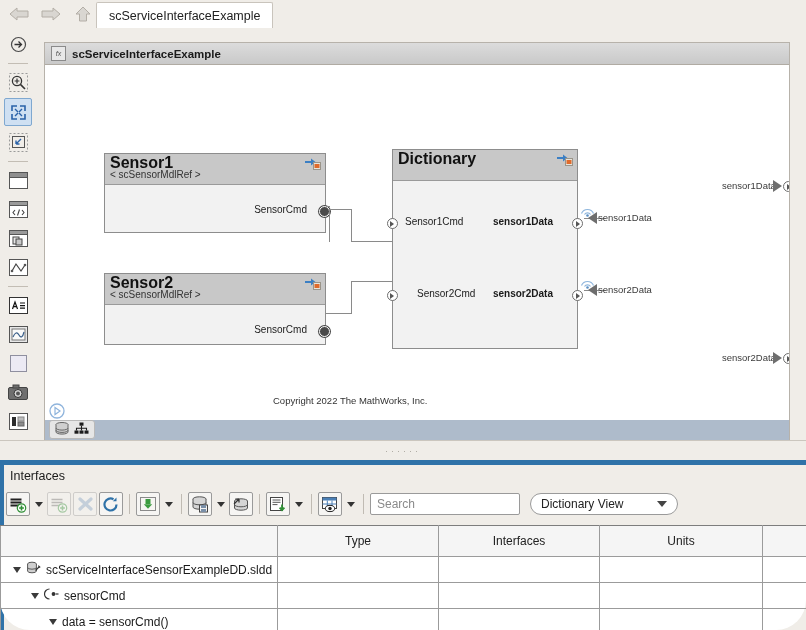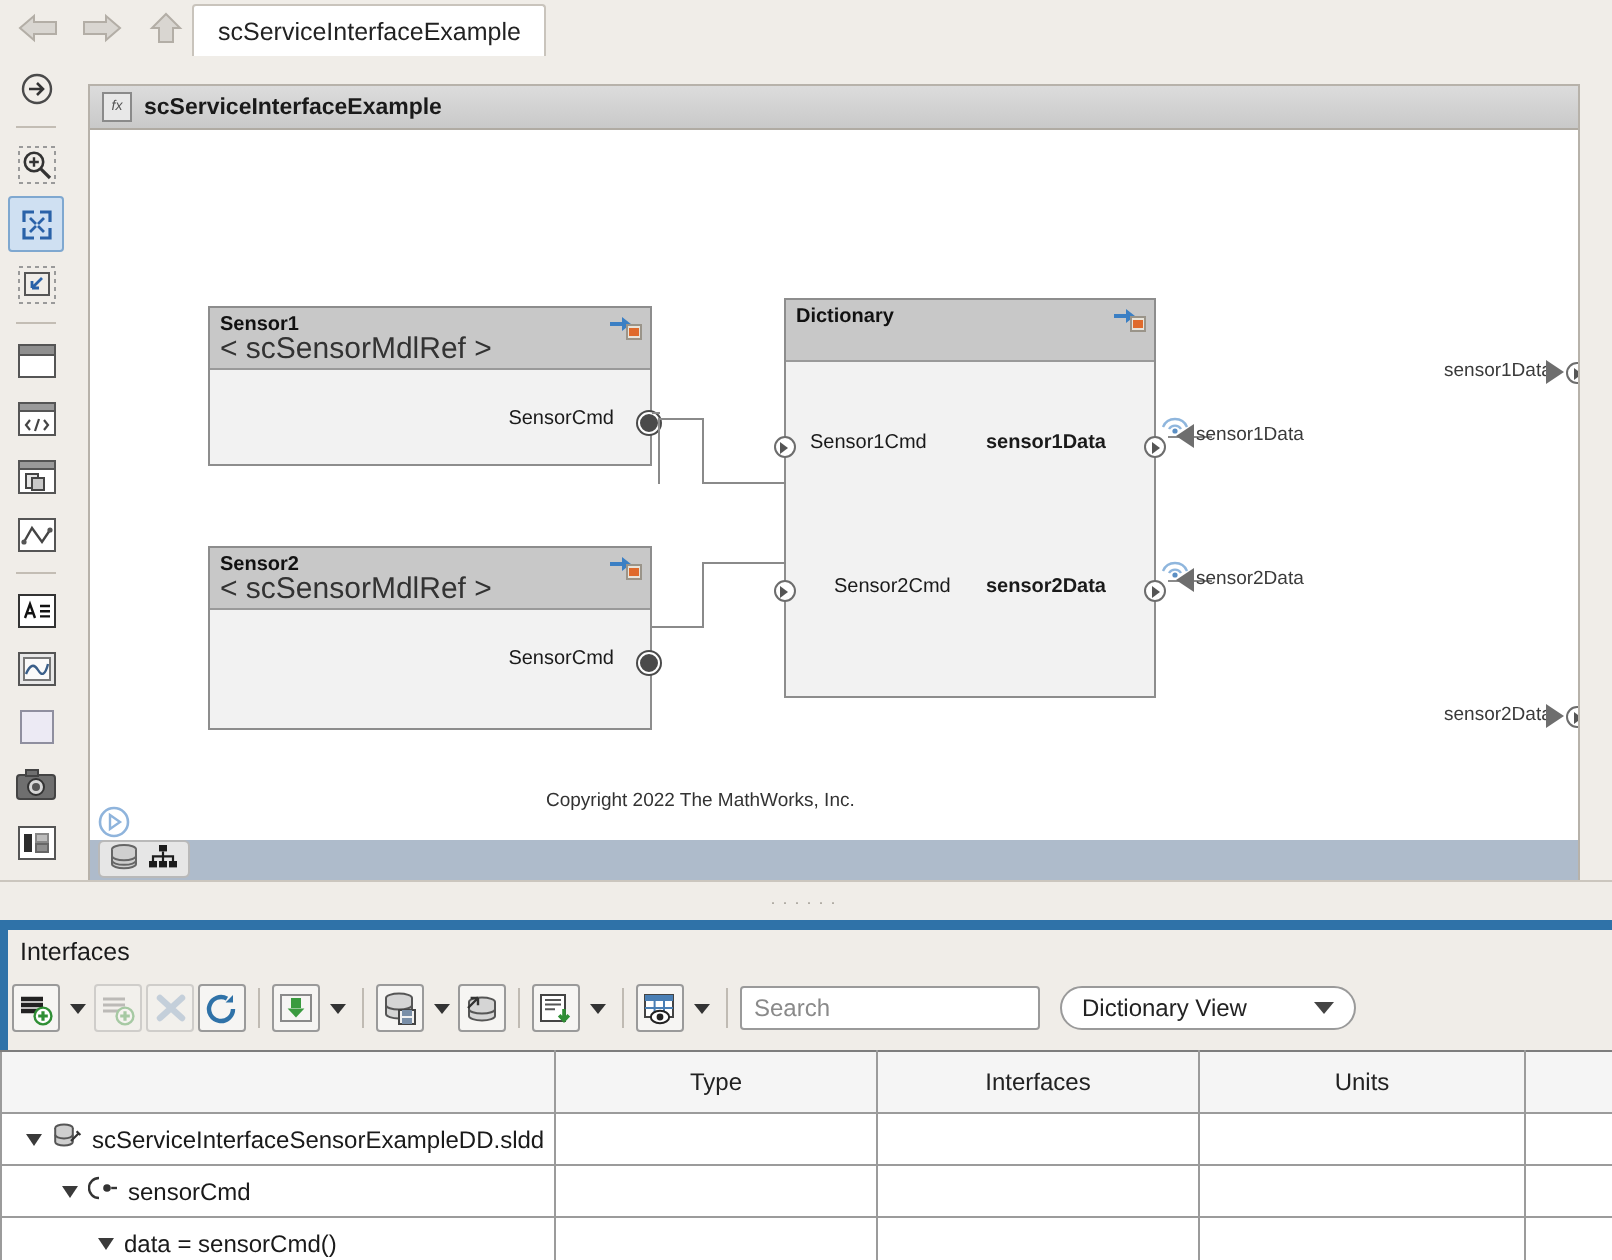--- a/index.html
+++ b/index.html
@@ -40,22 +40,22 @@
         font-size:7px;font-style:italic;color:#555;display:flex;align-items:center;
         justify-content:center;margin-right:6px;}
   .modelhdr .ttl{font-size:11.5px;font-weight:bold;color:#1a1a1a;}
 
   .canvas{position:absolute;left:0;top:22px;width:100%;height:377px;background:#fff;overflow:hidden;}
 
   
   .blk{position:absolute;border:1px solid #8d8d8d;background:#f2f2f2;box-sizing:border-box;}
   .blk .bhdr{background:#c8c8c8;border-bottom:1px solid #9a9a9a;height:31px;
              padding:2px 4px 0 5px;box-sizing:border-box;position:relative;}
-  .blk .bname{font-size:10px;font-weight:bold;color:#111;line-height:13px;}
-  .blk .bref{font-size:15px;color:#333;line-height:12px;}
+  .blk .bname{font-size:16px;font-weight:bold;color:#111;line-height:13px;}
+  .blk .bref{font-size:10px;color:#333;line-height:12px;}
   .mdlref{position:absolute;right:3px;top:2px;width:18px;height:16px;}
 
   .portlbl{position:absolute;font-size:10px;color:#1a1a1a;white-space:nowrap;}
   .portdot{position:absolute;width:9px;height:9px;border-radius:50%;background:#4a4a4a;
            border:1px solid #fff;box-shadow:0 0 0 1px #4a4a4a;}
   .inport{position:absolute;width:11px;height:11px;border-radius:50%;background:#fff;
           border:1px solid #6d6d6d;box-sizing:border-box;}
   .inport:after{content:"";position:absolute;left:2px;top:1.5px;width:0;height:0;
           border-left:4px solid #555;border-top:3px solid transparent;border-bottom:3px solid transparent;}
   .outport{position:absolute;width:11px;height:11px;border-radius:50%;background:#fff;
@@ -98,21 +98,21 @@
   .vsep{width:1px;height:20px;background:#c0bbb3;margin:0 4px;}
   .searchbox{width:150px;height:22px;border:1px solid #9a9a9a;background:#fff;border-radius:2px;
       display:flex;align-items:center;padding:0 6px;box-sizing:border-box;color:#8a8a8a;font-size:12px;}
   .ddview{width:148px;height:22px;border:1px solid #9a9a9a;background:#fff;border-radius:11px;
       display:flex;align-items:center;padding:0 10px;box-sizing:border-box;font-size:12px;
       color:#222;justify-content:space-between;margin-left:8px;}
   .ddview .car{width:0;height:0;border-left:5px solid transparent;border-right:5px solid transparent;
       border-top:6px solid #444;}
 
   
-  .iftable{position:absolute;left:0;top:525px;width:806px;height:105px;background:#fff;}
+  .iftable{position:absolute;left:0;top:525px;width:806px;height:105px;background:#fff;border-radius:30px;}
   table.grid{border-collapse:collapse;width:806px;table-layout:fixed;}
   table.grid th{height:28px;background:#f5f5f5;border:1px solid #9b9b9b;border-top:1px solid #7d7d7d;
       font-weight:normal;font-size:12px;color:#222;}
   table.grid td{height:25px;border:1px solid #9b9b9b;font-size:12px;color:#1a1a1a;
       padding:0;overflow:hidden;white-space:nowrap;}
   .cellpad{display:flex;align-items:center;height:25px;gap:5px;overflow:hidden;}
   .tw{width:0;height:0;border-left:4.5px solid transparent;border-right:4.5px solid transparent;
       border-top:6px solid #3a3a3a;flex:none;}
 </style>
 </head>
@@ -271,21 +271,21 @@
                   <path d="M1 5 L7 5 L7 2.5 L11.5 6 L7 9.5 L7 7 L1 7 Z" fill="#3b7fc4"></path>
                   <rect x="9.5" y="6.5" width="7" height="7" fill="#e8e4da" stroke="#9a9489"></rect>
                   <rect x="10.5" y="8" width="5" height="4" fill="#e06a2b"></rect>
                 </svg>
             </span>
           </div>
           <div class="portlbl" style="right:18px;top:50px;">SensorCmd</div>
           <div class="portdot" style="right:-5px;top:52px;"></div>
         </div>
 
-        <div class="blk" style="left:59px;top:208px;width:222px;height:92px;">
+        <div class="blk" style="left:59px;top:208px;width:222px;height:72px;">
           <div class="bhdr">
             <div class="bname">Sensor2</div>
             <div class="bref">&lt; scSensorMdlRef &gt;</div>
             <span class="mdlref">
               <svg width="18" height="16" viewBox="0 0 18 16">
                   <path d="M1 5 L7 5 L7 2.5 L11.5 6 L7 9.5 L7 7 L1 7 Z" fill="#3b7fc4"></path>
                   <rect x="9.5" y="6.5" width="7" height="7" fill="#e8e4da" stroke="#9a9489"></rect>
                   <rect x="10.5" y="8" width="5" height="4" fill="#e06a2b"></rect>
                 </svg>
             </span>

